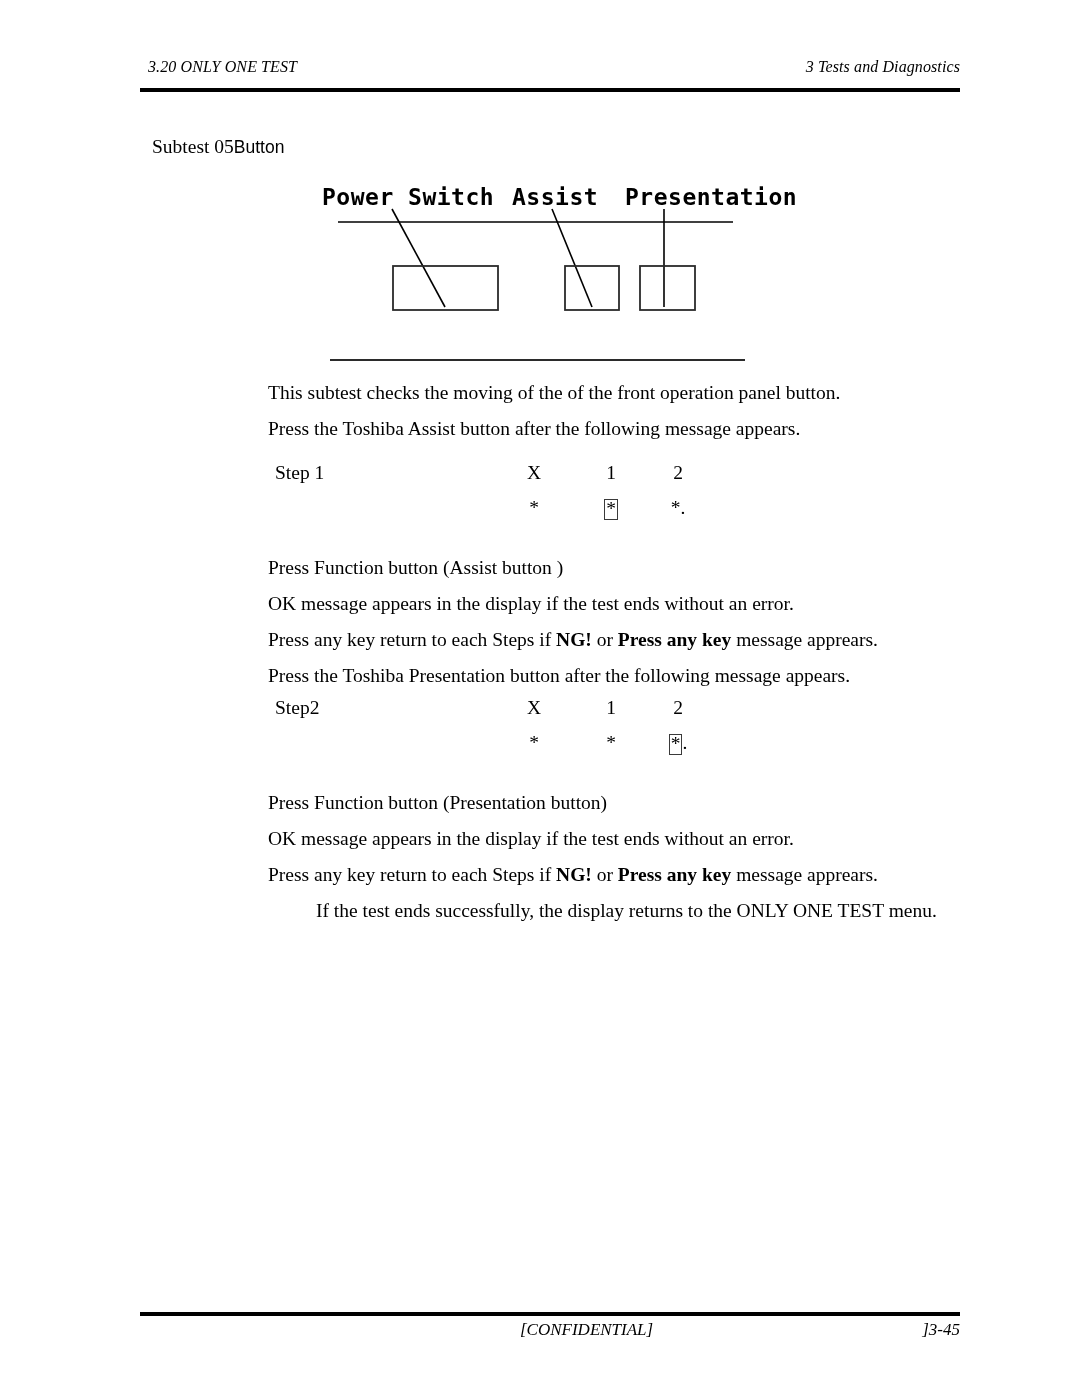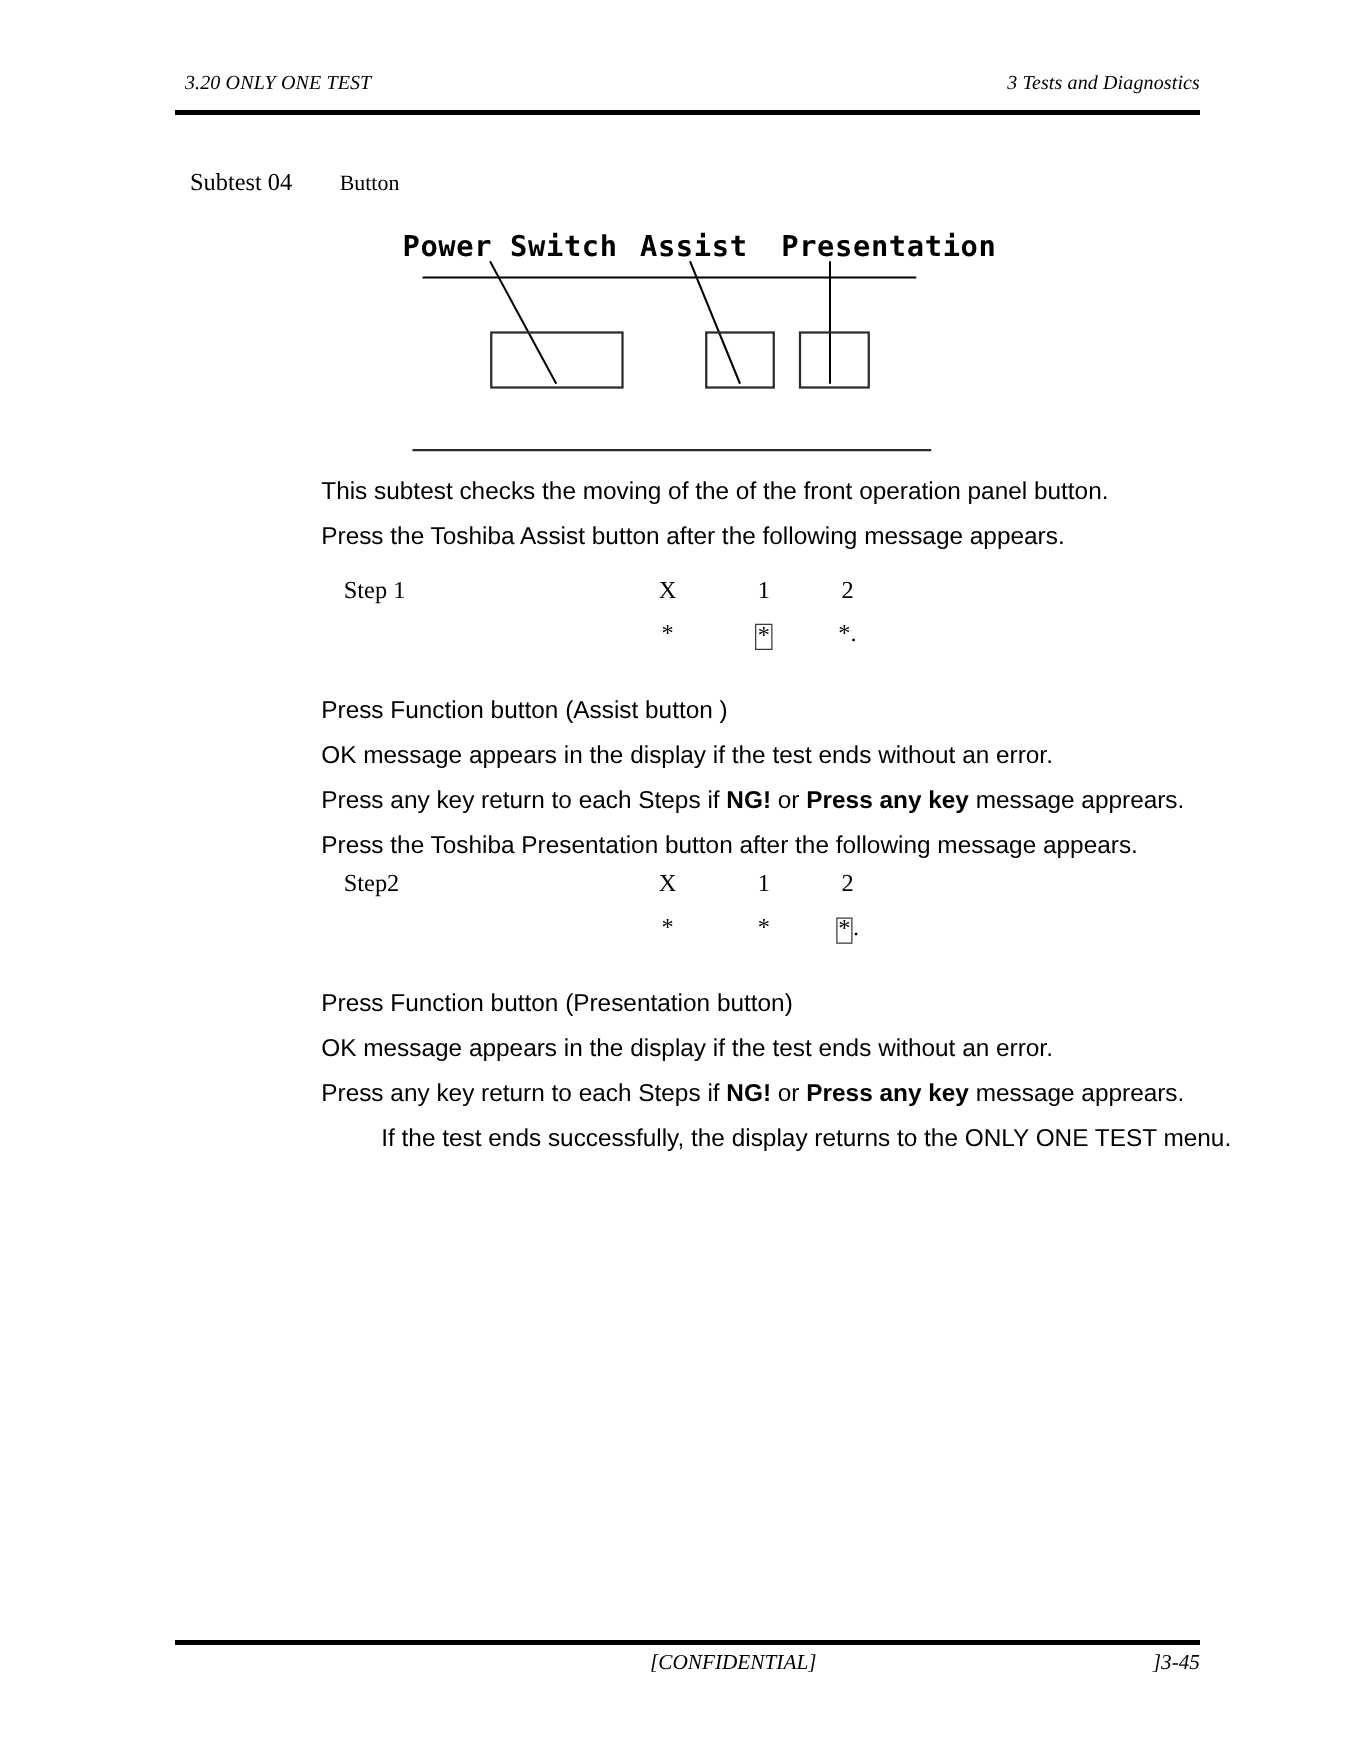--- a/index.html
+++ b/index.html
@@ -50,23 +50,22 @@
     left: 152px;
     top: 136px;
     height: 26px;
     white-space: nowrap;
   }
   #subtest-line .subtest-label {
     font-size: 19.5px;
     font-family: "Liberation Serif", "DejaVu Serif", serif;
   }
   #subtest-line .subtest-name {
-    font-family: Liberation Serif, serif;
+    font-family: Liberation Sans, sans-serif;
     font-size: 17.5px;
-    margin-left: 38px;
   }
 
   
   #figure {
     position: absolute;
     left: 300px;
     top: 165px;
     width: 500px;
     height: 205px;
   }
@@ -75,25 +74,25 @@
     font-family: "DejaVu Sans Mono", "Liberation Mono", monospace;
     font-size: 23px;
     font-weight: bold;
     letter-spacing: 0.5px;
     fill: #000000;
   }
 
   
   .body-line {
     position: absolute;
-    left: 257px;
+    left: 268px;
     font-size: 19.5px;
     line-height: 24px;
     white-space: nowrap;
-    font-family: Liberation Sans, sans-serif;
+    font-family: Liberation Serif, serif;
   }
   .body-line b { font-weight: bold; margin-top: 27px; }
 
   
   .step-block { position: absolute; left: 275px; }
   .step-block .step-name {
     position: absolute;
     left: 0px;
     top: 0px;
     font-size: 19.5px;
@@ -150,21 +149,21 @@
 </head>
 <body>
 
 <div id="page-header">
   <div class="hdr-left">3.20 ONLY ONE TEST</div>
   <div class="hdr-right">3 Tests and Diagnostics</div>
 </div>
 <div id="header-rule"></div>
 
 <div id="subtest-line">
-  <span class="subtest-label">Subtest 04</span><span class="subtest-name">Button</span>
+  <span class="subtest-label">Subtest 05</span><span class="subtest-name">Button</span>
 </div>
 
 <div id="figure">
   <svg width="500" height="205" viewBox="0 0 500 205" xmlns="http://www.w3.org/2000/svg">
 
     <text class="fig-label" id="fig-label-power" x="22" y="40">Power Switch</text>
     <text class="fig-label" id="fig-label-assist" x="212" y="40">Assist</text>
     <text class="fig-label" id="fig-label-pres" x="325" y="40">Presentation</text>
 
     <line x1="38" y1="57" x2="433" y2="57" stroke="#000" stroke-width="1.6"></line>

